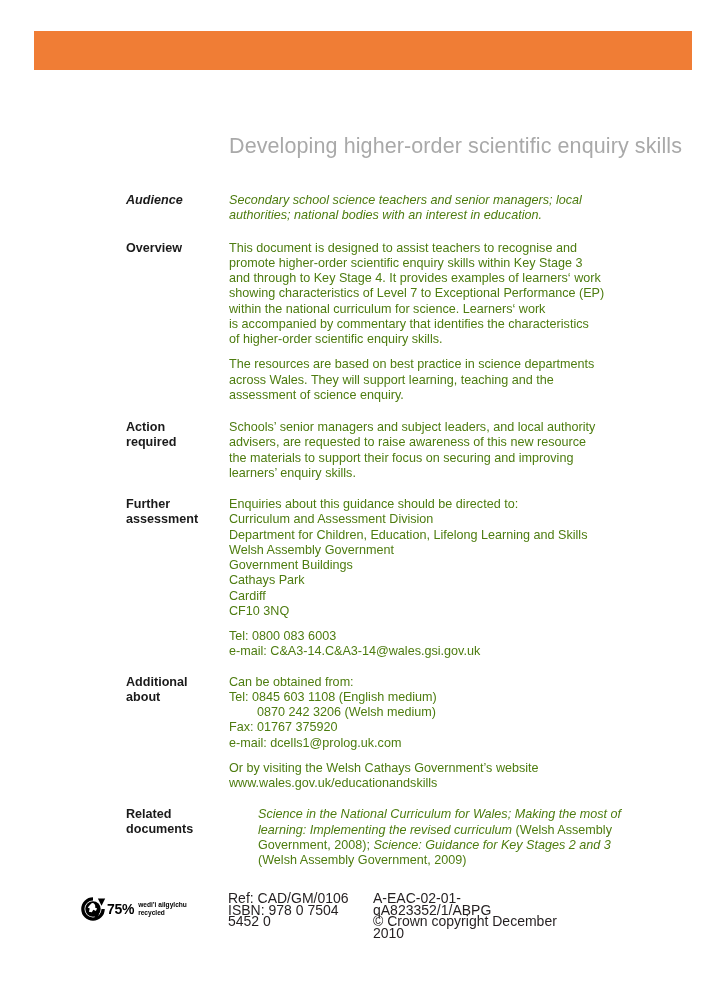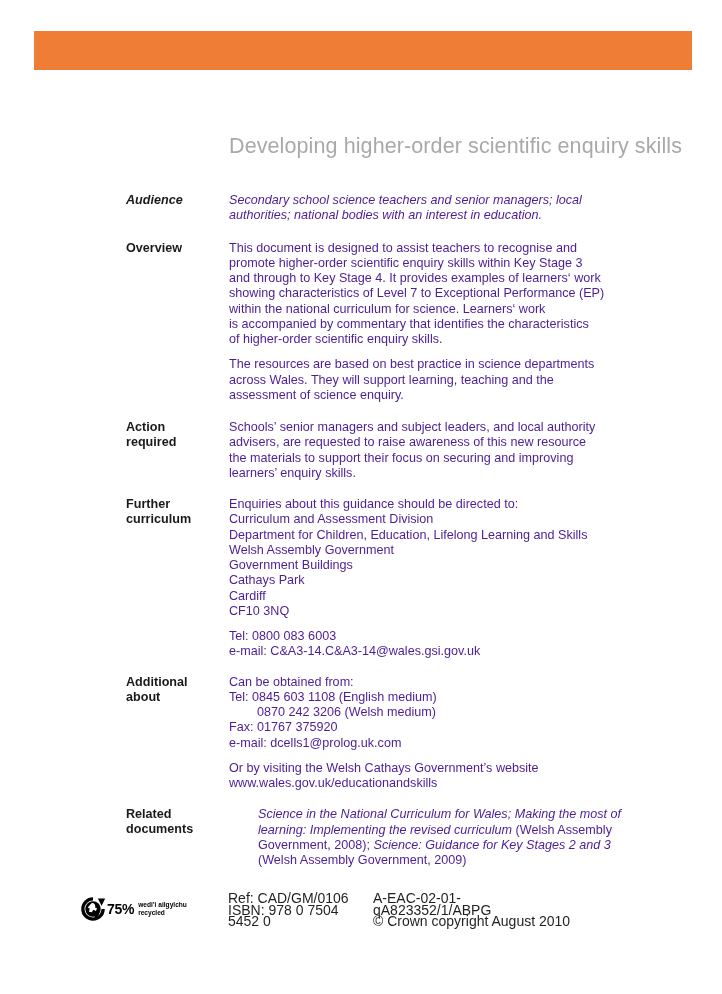--- a/index.html
+++ b/index.html
@@ -64,21 +64,21 @@
     line-height: 15.2px;
     font-weight: bold;
     color: #1a1a1a;
     padding-top: 0px;
   }
   .row-label .lbl-line { display: block; }
   .row-body {
     flex: 1 1 auto;
     font-size: 12.6px;
     line-height: 15.25px;
-    color: #4c1d95;
+    color: #4d7c0f;
   }
   .row-body p {
     margin: 0 0 10px 0;
   }
   .row-body p:last-child { margin-bottom: 0; }
   .row-body .ln { display: block; }
   .row-body .ln.indent { padding-left: 28px; }
   .row-body .blk { margin-bottom: 10px; }
   .row-body .blk:last-child { margin-bottom: 0; }
   .row-body i, .row-body .it { font-style: italic; }
@@ -194,21 +194,21 @@
           <span class="ln">advisers, are requested to raise awareness of this new resource</span>
           <span class="ln">the materials to support their focus on securing and improving</span>
           <span class="ln">learners’ enquiry skills.</span>
         </p>
       </div>
     </div>
 
     <div class="row r-further">
       <div class="row-label">
         <span class="lbl-line">Further</span>
-        <span class="lbl-line">curriculum</span>
+        <span class="lbl-line">assessment</span>
       </div>
       <div class="row-body">
         <div class="blk">
           <span class="ln">Enquiries about this guidance should be directed to:</span>
           <span class="ln">Curriculum and Assessment Division</span>
           <span class="ln">Department for Children, Education, Lifelong Learning and Skills</span>
           <span class="ln">Welsh Assembly Government</span>
           <span class="ln">Government Buildings</span>
           <span class="ln">Cathays Park</span>
           <span class="ln">Cardiff</span>
@@ -270,18 +270,18 @@
       </span>
     </div>
 
     <div class="footer-col col-ref">
       <span>Ref: CAD/GM/0106</span>
       <span>ISBN: 978 0 7504 5452 0</span>
     </div>
 
     <div class="footer-col col-copy">
       <span>A-EAC-02-01-qA823352/1/ABPG</span>
-      <span>© Crown copyright August 2010</span>
+      <span>© Crown copyright December 2010</span>
     </div>
 
   </div>
 
 </div>
 
 </body></html>

